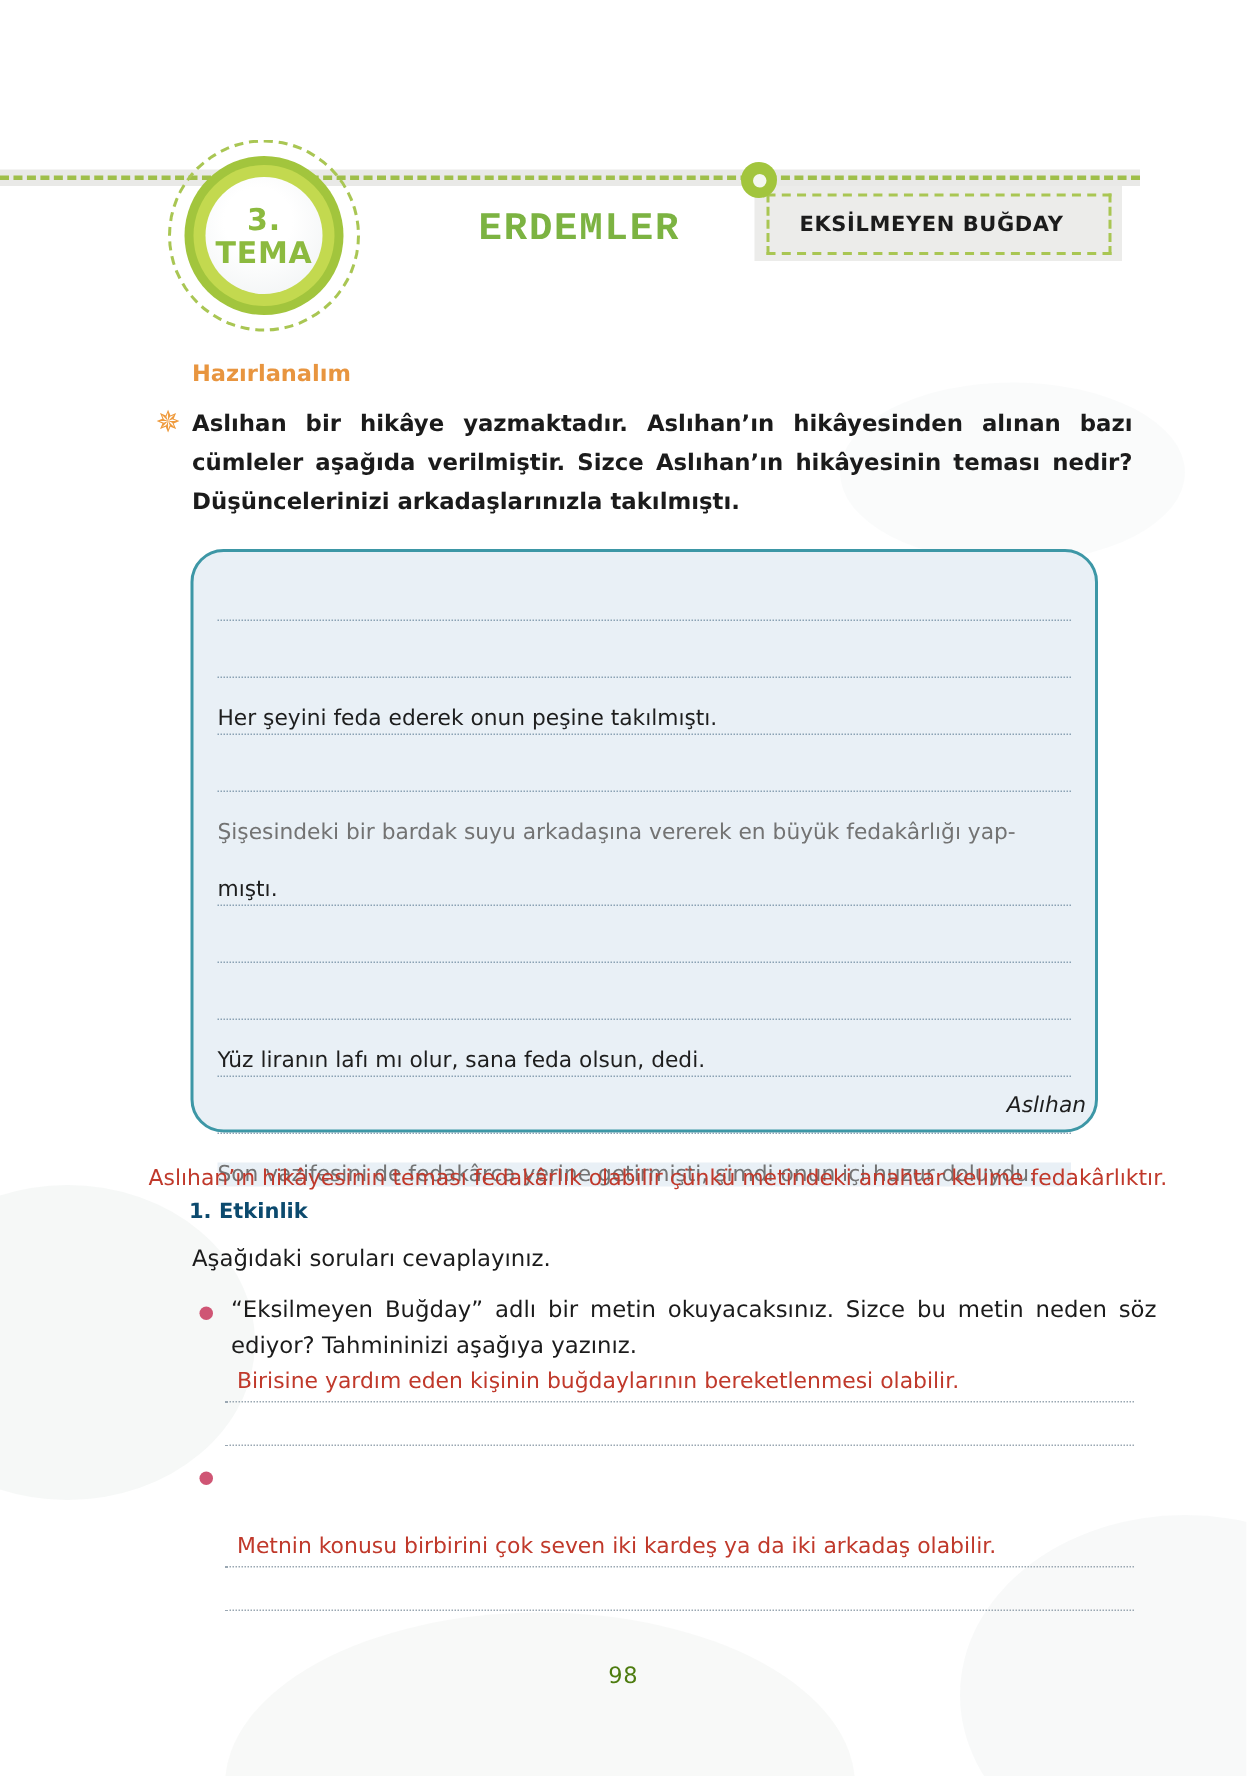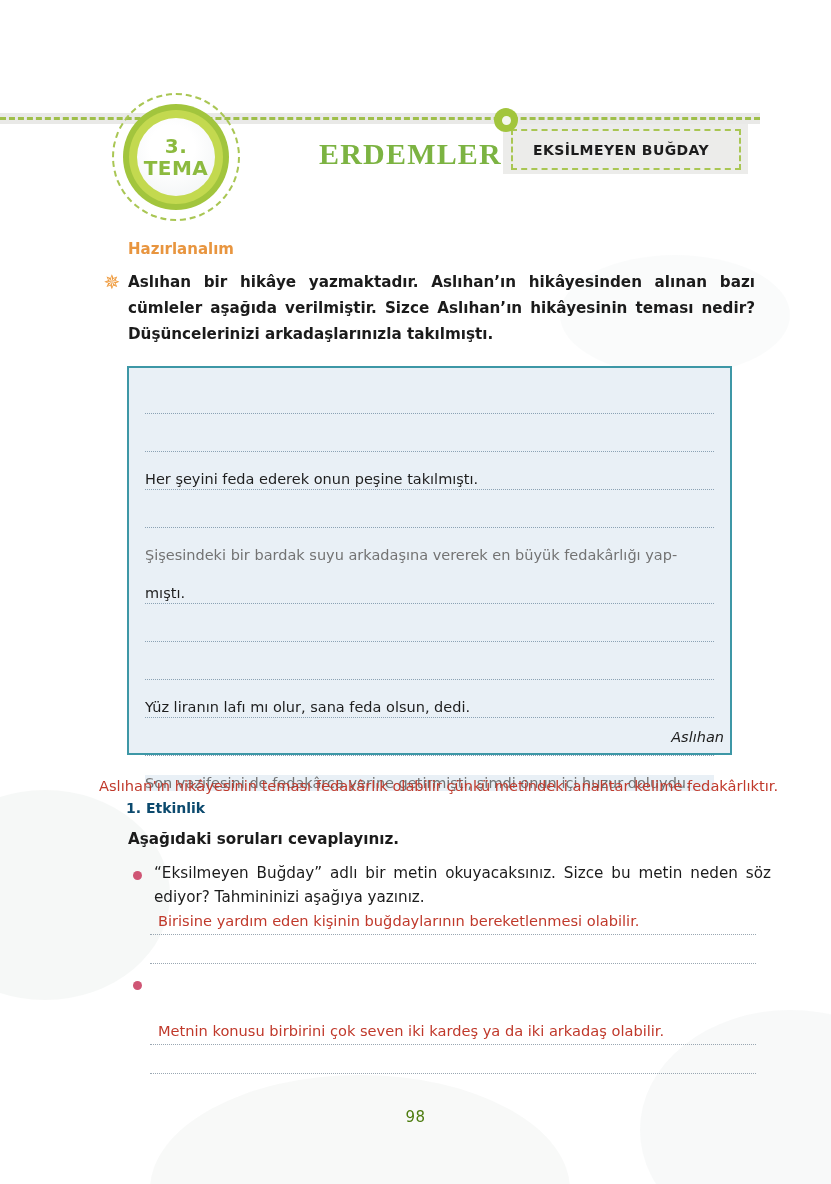--- a/index.html
+++ b/index.html
@@ -111,23 +111,23 @@
     color: #8cba3f;
     letter-spacing: .5px;
     margin-top: 2px;
   }
 
   
   .theme-name {
     position: absolute;
     left: 319px;
     top: 137px;
-    font-family: Liberation Serif, serif;
-    font-weight: bold;
-    font-size: 30px;
+    font-family: Liberation Mono, monospace;
+    font-weight: bold;
+    font-size: 26px;
     letter-spacing: 1.2px;
     color: #7cb342;
   }
 
   
   .title-box {
     position: absolute;
     left: 503px;
     top: 124px;
     width: 245px;
@@ -215,21 +215,21 @@
 
   
   .story-box {
     position: absolute;
     left: 127px;
     top: 366px;
     width: 605px;
     height: 389px;
     background: #e9f0f6;
     border: 2px solid #3d97a6;
-    border-radius: 0;
+    border-radius: 22px;
   }
   .story-inner {
     position: absolute;
     left: 16px;
     top: 14px;
     right: 16px;
     bottom: 10px;
   }
   .line {
     position: relative;
@@ -295,21 +295,21 @@
     font-weight: bold;
     font-size: 14px;
     color: #0c4a6e;
   }
 
   .section-instruction {
     position: absolute;
     left: 128px;
     top: 830px;
     font-family: "DejaVu Sans", sans-serif;
-    font-weight: bold;
+    font-weight: normal;
     font-size: 15.2px;
     color: #1b1b1b;
   }
 
   
   .q-bullet {
     position: absolute;
     width: 9px;
     height: 9px;
     border-radius: 50%;

